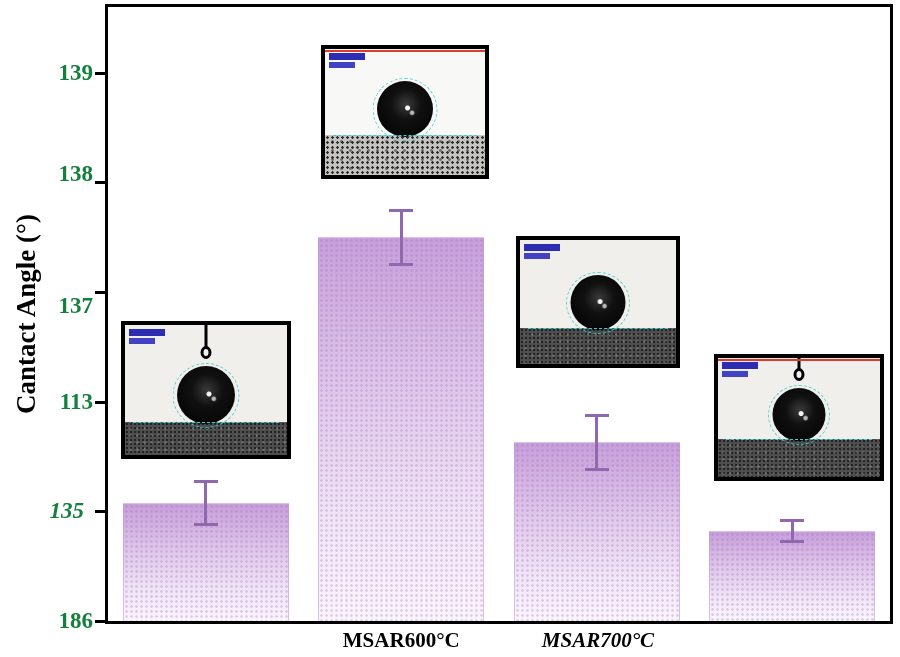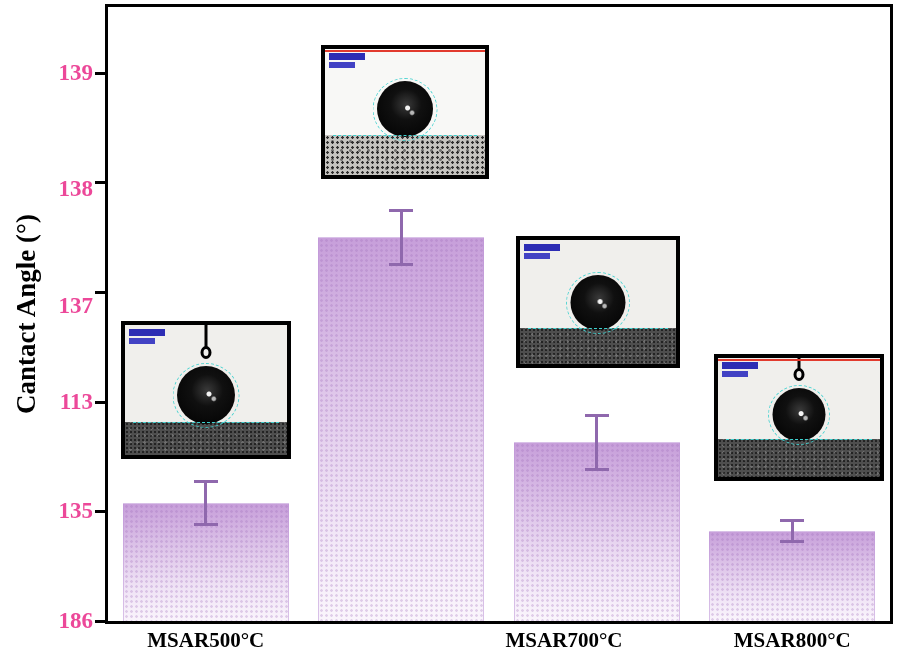--- a/index.html
+++ b/index.html
@@ -12,21 +12,21 @@
   .bar { position:absolute;
          border:1px solid rgba(190,150,215,.55); border-bottom:none;
          background-image:
            radial-gradient(circle, rgba(158,108,185,.28) 1px, rgba(0,0,0,0) 1.6px),
            linear-gradient(180deg,#c79fda 0%,#dcc2e8 35%,#efe2f5 70%,#faf5fc 100%);
          background-size:5px 5px, 100% 100%; }
 
   .err-line { position:absolute; background:#8f68ad; width:3px; }
   .err-cap  { position:absolute; background:#8f68ad; height:3px; }
 
-  .ytick-label { position:absolute; font-weight:bold; font-size:23px; color:#ec4899;
+  .ytick-label { position:absolute; font-weight:bold; font-size:23px; color:#15803d;
                  width:70px; text-align:right; line-height:30px; }
   .ytick-mark  { position:absolute; background:#000; }
   .xlabel { position:absolute; font-weight:bold; font-size:21px; color:#000;
             transform:translateX(-50%); white-space:nowrap; }
   .y-axis-title { position:absolute; font-weight:bold; font-size:27px; color:#000;
                   transform:translate(-50%,-50%) rotate(-90deg); white-space:nowrap; }
 
   
   .inset { position:absolute; border:4px solid #000; background:#f0efec;
            display:flex; flex-direction:column; overflow:hidden; }
@@ -86,33 +86,32 @@
       <div class="err-line" style="left: 487.25px; top: 407.871px; height: 54.8214px;"></div>
       <div class="err-cap" style="left: 476.75px; width: 24px; top: 406.871px;"></div>
       <div class="err-cap" style="left: 476.75px; width: 24px; top: 460.693px;"></div>
       <div class="bar" style="left: 601.163px; width: 166.175px; top: 524.093px; height: 89.9071px;"></div>
       <div class="err-line" style="left: 682.75px; top: 513.129px; height: 21.9286px;"></div>
       <div class="err-cap" style="left: 672.25px; width: 24px; top: 512.129px;"></div>
       <div class="err-cap" style="left: 672.25px; width: 24px; top: 533.057px;"></div>
     </div>
 <div class="ytick-label" style="left: 23px; top: 606px;">186</div>
     <div class="ytick-mark" style="left: 95px; top: 620px; width: 10px; height: 3px;"></div>
-    <div class="ytick-label" style="left: 23px; top: 496.357px;">135</div>
+    <div class="ytick-label" style="left: 14px; top: 496.357px; font-style: italic;">135</div>
     <div class="ytick-mark" style="left: 95px; top: 510.357px; width: 10px; height: 3px;"></div>
     <div class="ytick-label" style="left: 23px; top: 386.714px;">113</div>
     <div class="ytick-mark" style="left: 95px; top: 400.714px; width: 10px; height: 3px;"></div>
     <div class="ytick-label" style="left: 23px; top: 291px;">137</div>
     <div class="ytick-mark" style="left: 95px; top: 291.071px; width: 10px; height: 3px;"></div>
-    <div class="ytick-label" style="left: 23px; top: 174px;">138</div>
+    <div class="ytick-label" style="left: 23px; top: 159px;">138</div>
     <div class="ytick-mark" style="left: 95px; top: 181.429px; width: 10px; height: 3px;"></div>
     <div class="ytick-label" style="left: 23px; top: 57.7857px;">139</div>
     <div class="ytick-mark" style="left: 95px; top: 71.7857px; width: 10px; height: 3px;"></div>
-    <div class="xlabel" style="left: 205.75px; top: 628px;">MSAR500°C</div>
-    <div class="xlabel" style="left: 564px; top: 628px;">MSAR700°C</div>
-    <div class="xlabel" style="left: 792.25px; top: 628px;">MSAR800°C</div>
+    <div class="xlabel" style="left: 401.25px; top: 628px;">MSAR600°C</div>
+    <div class="xlabel" style="left: 598px; top: 628px; font-style: italic;">MSAR700°C</div>
     <div class="inset surface-dark" style="left: 121px; top: 321px; width: 170px; height: 138px;">
       <div class="cam-label">
         <div class="row1"></div>
         <div class="row2"></div>
       </div>
       <div class="drop-area">
         <div class="contour" style="width: 67px; height: 65px;"></div>
         <div class="droplet" style="width: 58px; height: 58px;">
           <div class="spark"></div>
         </div>

